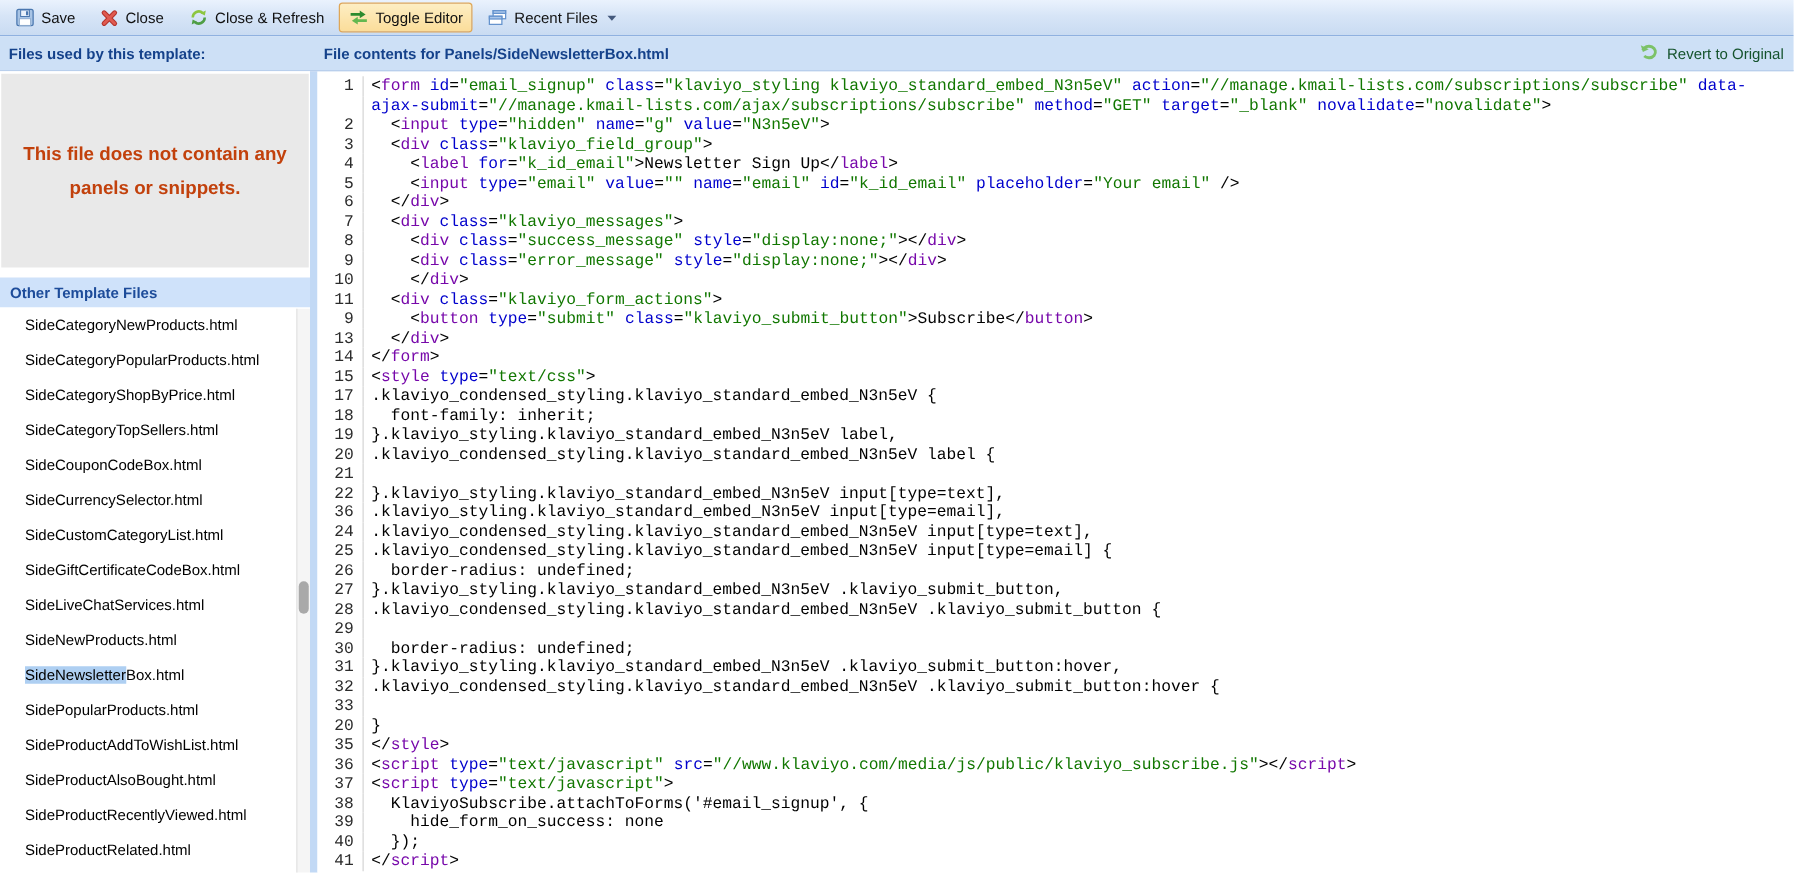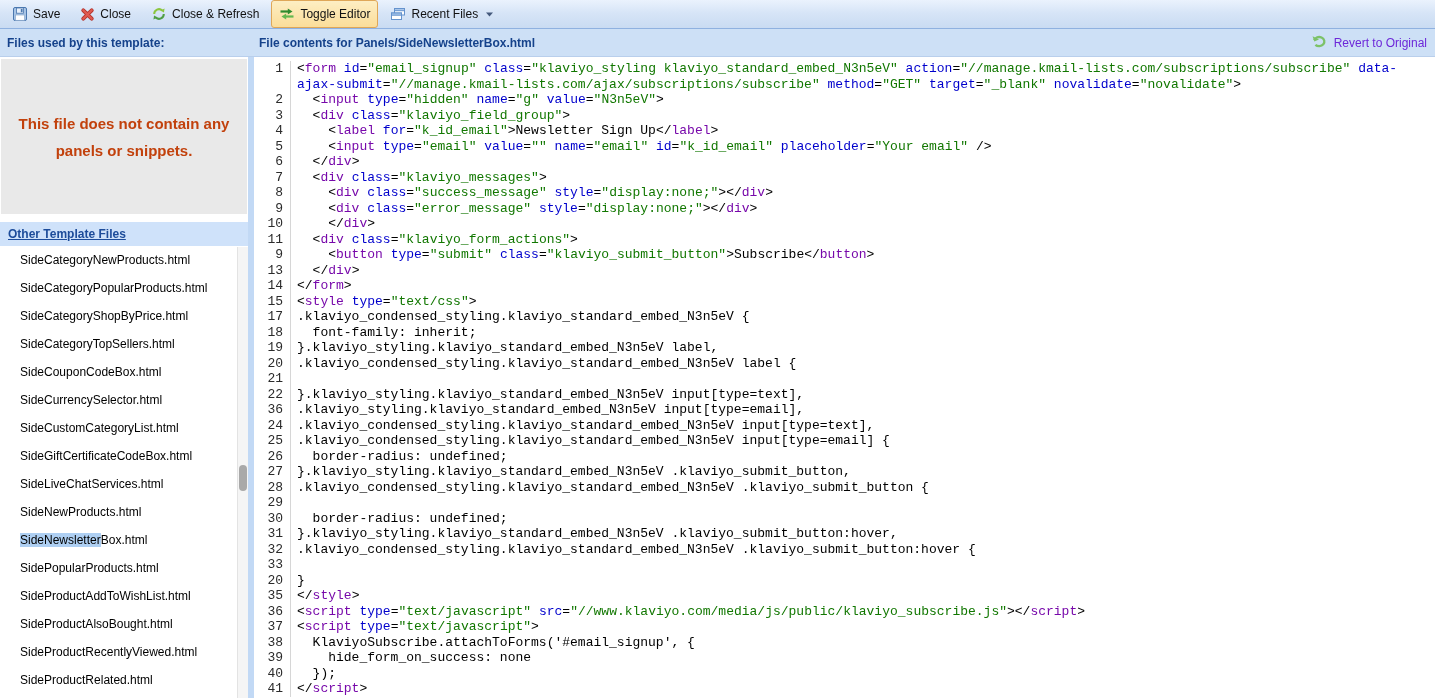--- a/index.html
+++ b/index.html
@@ -5,21 +5,21 @@
   * { margin:0; padding:0; box-sizing:border-box; }
   html,body { width:1435px; height:699px; overflow:hidden; background:#fff;
     font-family:"Liberation Sans","DejaVu Sans",sans-serif; }
   :root{
     --c-tag:#7708aa; --c-attr:#0000cc; --c-string:#117700; --c-plain:#000000;
     --c-headertext:#15428b; --c-sel:#aecff2;
   }
 
   
   .toolbar{
-    height:29px; display:flex; padding:0 4px; gap:4px;
+    height:29px; display:flex; align-items:center; padding:0 4px; gap:4px;
     background:linear-gradient(#eaf2fd,#d7e5f7 45%,#c9dbf2);
     border-bottom:1px solid #8fb1e0;
   }
   .tbtn{
     display:flex; align-items:center; gap:5px; padding:3px 7px; border-radius:3px;
     border:1px solid transparent; font-size:12px; color:#111; cursor:pointer; white-space:nowrap;
   }
   .tbtn.active{
     background:linear-gradient(#fdeec3,#fbdd9a);
     border:1px solid #dfa758;
@@ -28,36 +28,36 @@
   .caret{ margin-left:2px; }
 
   
   .bar2{
     position:relative; height:28px; background:#cde0f6;
     border-bottom:1px solid #b9cfec; display:flex; align-items:center;
   }
   .bar2 .ltitle{ position:absolute; left:7px; font-size:12px; font-weight:bold; color:var(--c-headertext); }
   .bar2 .ctitle{ position:absolute; left:259px; font-size:12px; font-weight:bold; color:var(--c-headertext); }
   .revert{ position:absolute; right:8px; display:flex; align-items:center; gap:6px;
-    font-size:12px; color:#6d28d9; cursor:pointer; }
+    font-size:12px; color:#14532d; cursor:pointer; }
 
   
   .main{ display:flex; height:641px; }
   .sidebar{ position:relative; width:248px; flex:none; background:#fff; }
   .notice{
     margin:2px 1px 0 1px; height:155px; background:#e9e9e9;
     display:flex; align-items:center; justify-content:center;
   }
   .notice span{
     display:block; width:218px; text-align:center;
     font-size:15px; font-weight:bold; color:#c2410c; line-height:1.8;
   }
   .sideheader{
     margin-top:8px; height:24px; line-height:24px; padding-left:8px;
-    background:#cfe2fa; color:#1d4c9a; font-size:12px; font-weight:bold;text-decoration:underline;
+    background:#cfe2fa; color:#1d4c9a; font-size:12px; font-weight:bold;
   }
   .filelist{ background:#fff; }
   .file-item{
     height:28px; line-height:28px; padding-left:20px; font-size:12px; color:#000;
     white-space:nowrap; cursor:pointer;
   }
   .file-item .hl{ background:var(--c-sel); }
   .side-scroll{
     position:absolute; right:0; top:190px; bottom:0; width:11px;
     background:#f5f5f5; border-left:1px solid #e3e3e3;

